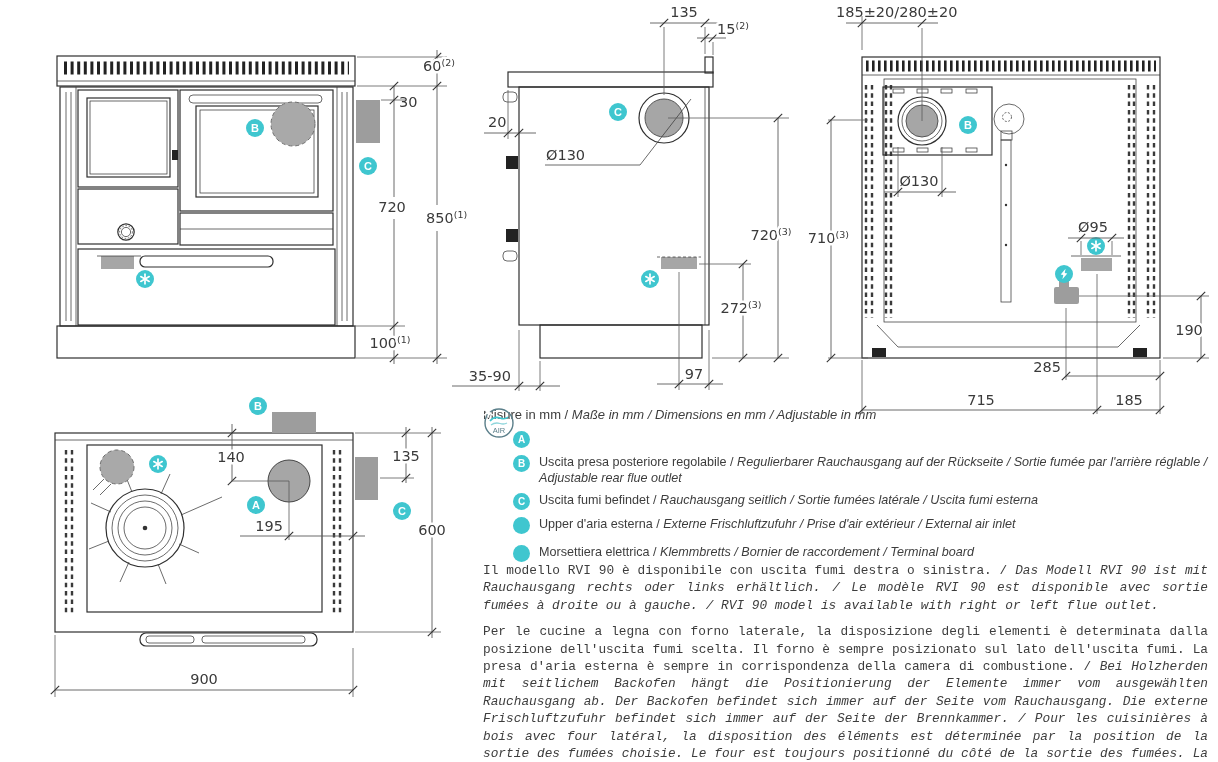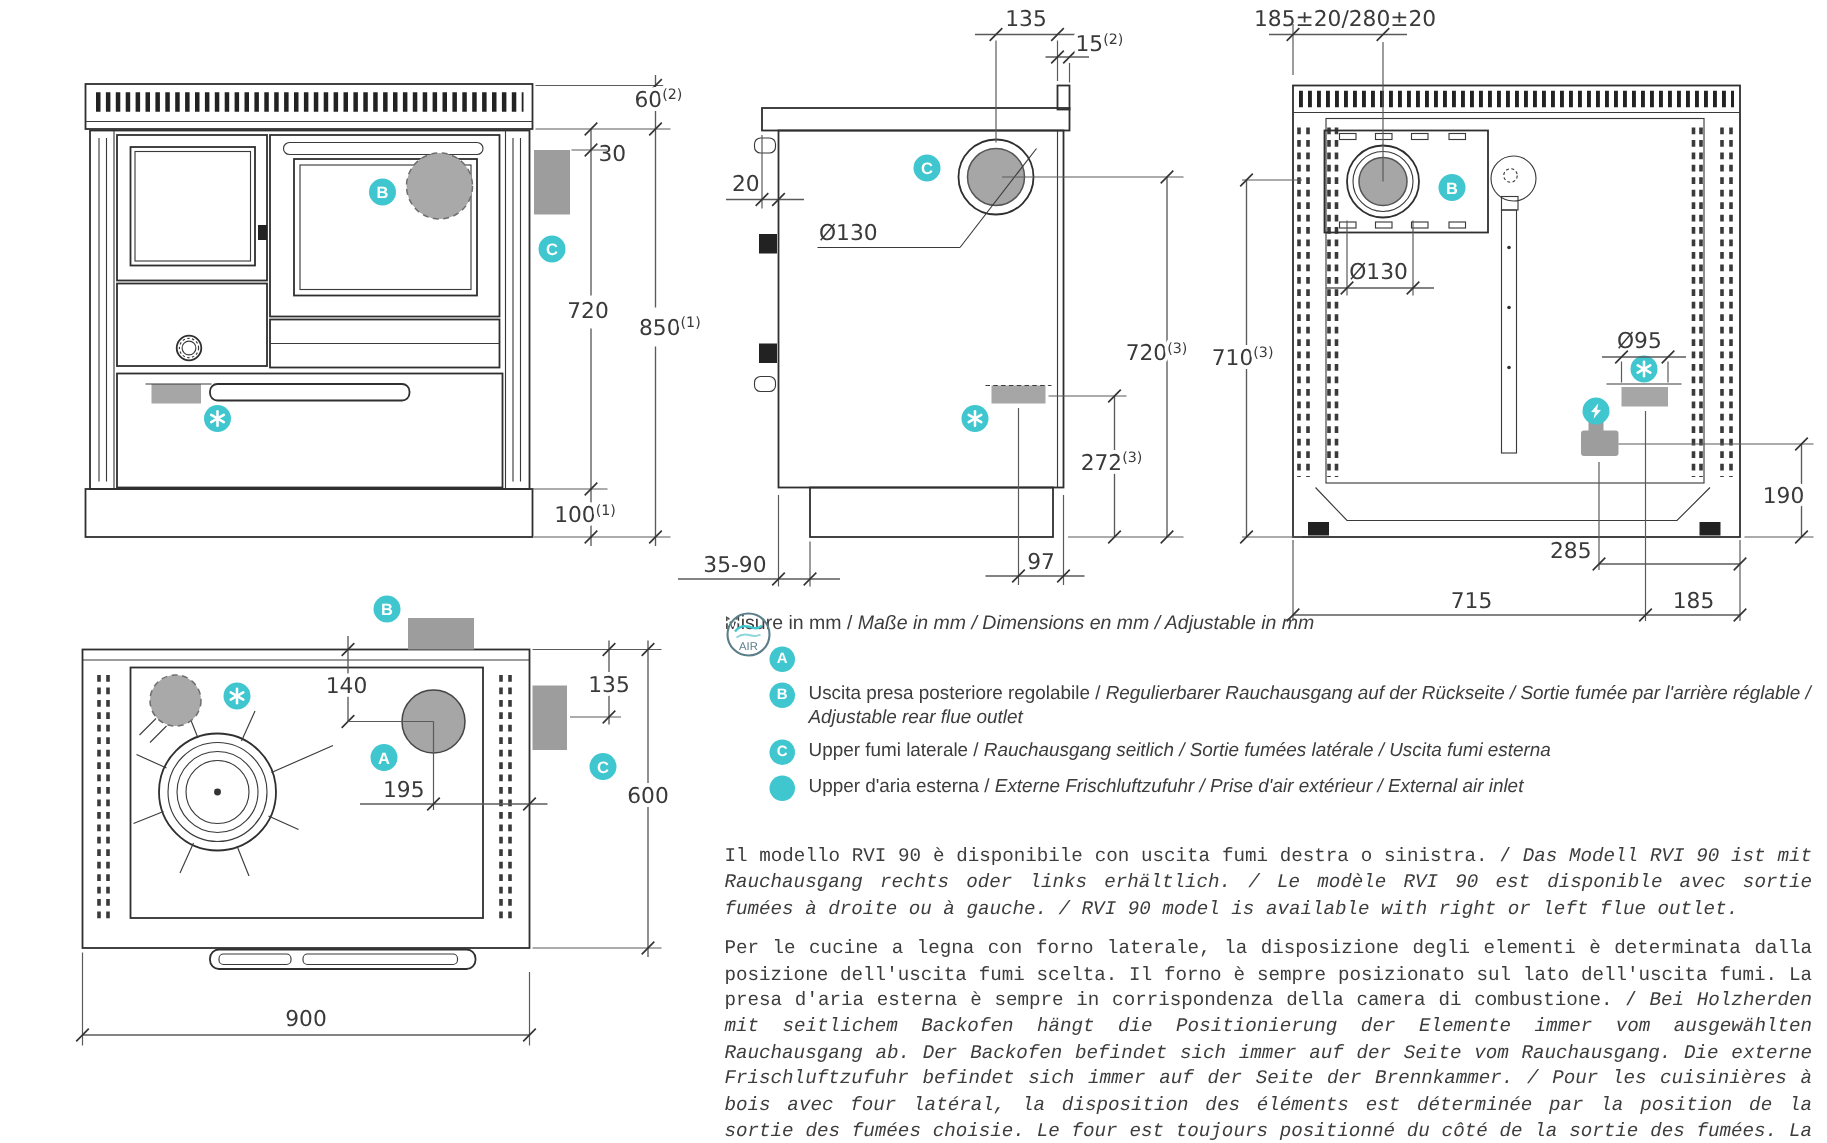--- a/index.html
+++ b/index.html
@@ -390,40 +390,48 @@
     <span class="lmk">
           <span>B</span>
         </span>
     <p><span>Uscita presa posteriore regolabile / </span><i>Regulierbarer Rauchausgang auf der Rückseite / Sortie fumée par l'arrière réglable / Adjustable rear flue outlet</i></p>
   </div>
 
   <div class="lrow">
     <span class="lmk">
           <span>C</span>
         </span>
-    <p><span>Upper fumi laterale / </span><i>Rauchausgang seitlich  / Sortie fumées latérale / Uscita fumi esterna</i></p>
+    <p><span>Uscita fumi befindet / </span><i>Rauchausgang seitlich  / Sortie fumées latérale / Uscita fumi esterna</i></p>
   </div>
 
   <div class="lrow">
     <span class="lmk">
       <svg width="11" height="11" viewBox="-5.5 -5.5 11 11">
             <g stroke="#fff" stroke-width="1.5" stroke-linecap="round">
               <line x1="0" y1="-4.6" x2="0" y2="4.6"></line>
               <line x1="-4" y1="-2.3" x2="4" y2="2.3"></line>
               <line x1="-4" y1="2.3" x2="4" y2="-2.3"></line>
             </g>
           </svg>
     </span>
     <p><span>Upper d'aria esterna / </span><i>Externe Frischluftzufuhr / Prise d'air extérieur / External air inlet</i><span class="airbadge"><svg width="32" height="32" viewBox="0 0 32 32">
               <circle cx="16" cy="16" r="14" fill="none" stroke="#5b7f8a" stroke-width="1.4"></circle>
               <path d="M7 14 q4 -5 10 -3 q5 2 8 -1" fill="none" stroke="#3fc6cf" stroke-width="1.6"></path>
               <path d="M8 18 q4 -3 9 -1.5 q4 1.2 7 -0.5" fill="none" stroke="#8fd6dc" stroke-width="1.3"></path>
               <text x="16" y="26" text-anchor="middle" font-size="7.5" fill="#5b7f8a" font-family="Liberation Sans, sans-serif">AIR</text>
             </svg></span></p>
   </div>
 
+  <div class="lrow">
+    <span class="lmk">
+      <svg width="11" height="12" viewBox="-5.5 -6 11 12">
+            <polygon points="1.6,-5.2 -3.3,0.6 -0.7,0.9 -1.6,5.2 3.3,-0.6 0.7,-0.9" fill="#fff"></polygon>
+          </svg>
+    </span>
+    <p><span>Morsettiera elettrica / </span><i>Klemmbretts / Bornier de raccordement / Terminal board</i></p>
+  </div>
 </div>
 
 <div class="notes">
   <p class="note"><span>Il modello RVI 90 è disponibile con uscita fumi destra o sinistra. / </span><i>Das Modell RVI 90 ist mit Rauchausgang rechts oder links erhältlich. / Le modèle RVI 90 est disponible avec sortie fumées à droite ou à gauche. / RVI 90 model is available with right or left flue outlet.</i></p>
   <p class="note"><span>Per le cucine a legna con forno laterale, la disposizione degli elementi è determinata dalla posizione dell'uscita fumi scelta. Il forno è sempre posizionato sul lato dell'uscita fumi. La presa d'aria esterna è sempre in corrispondenza della camera di combustione. / </span><i>Bei Holzherden mit seitlichem Backofen hängt die Positionierung der Elemente immer vom ausgewählten Rauchausgang ab. Der Backofen befindet sich immer auf der Seite vom Rauchausgang. Die externe Frischluftzufuhr befindet sich immer auf der Seite der Brennkammer. / Pour les cuisinières à bois avec four latéral, la disposition des éléments est déterminée par la position de la sortie des fumées choisie. Le four est toujours positionné du côté de la sortie des fumées. La prise d'air extérieur est toujours positionnée sous la chambre de combustion. / For the cookers with lateral oven, the placement of the elements is defined by the flue outlet position. The oven is always located in correspondence of the flue outlet. The external air intake is always located in correspondence of the fire chamber.</i></p>
 </div>
 </div>
 
 </body></html>

